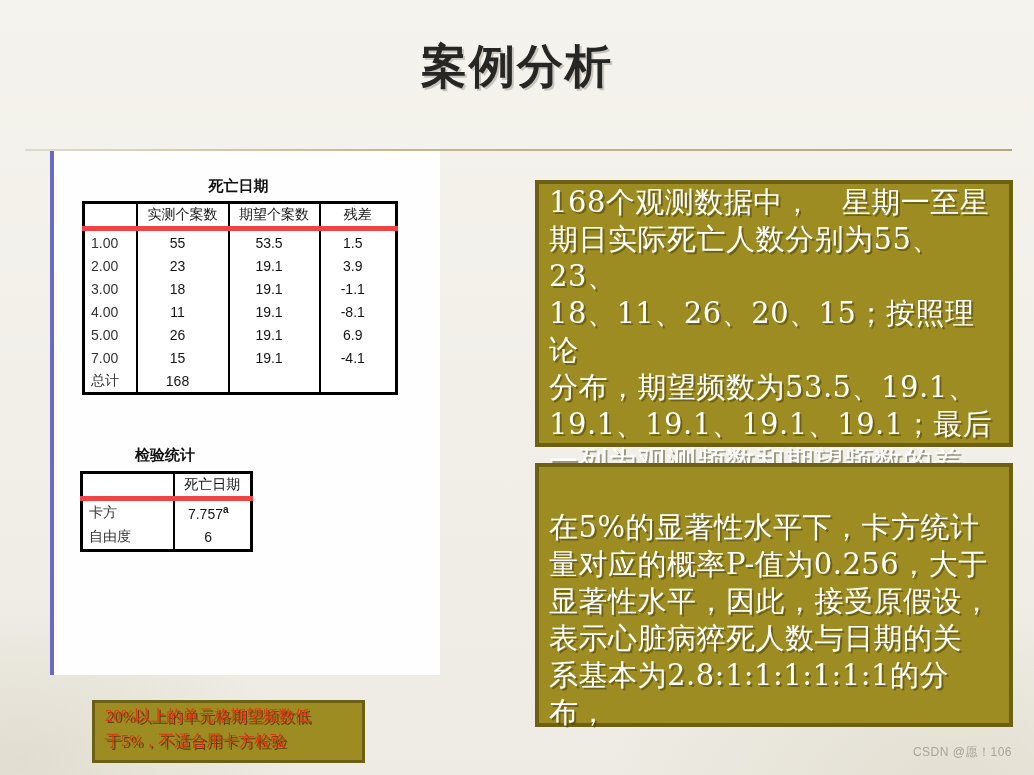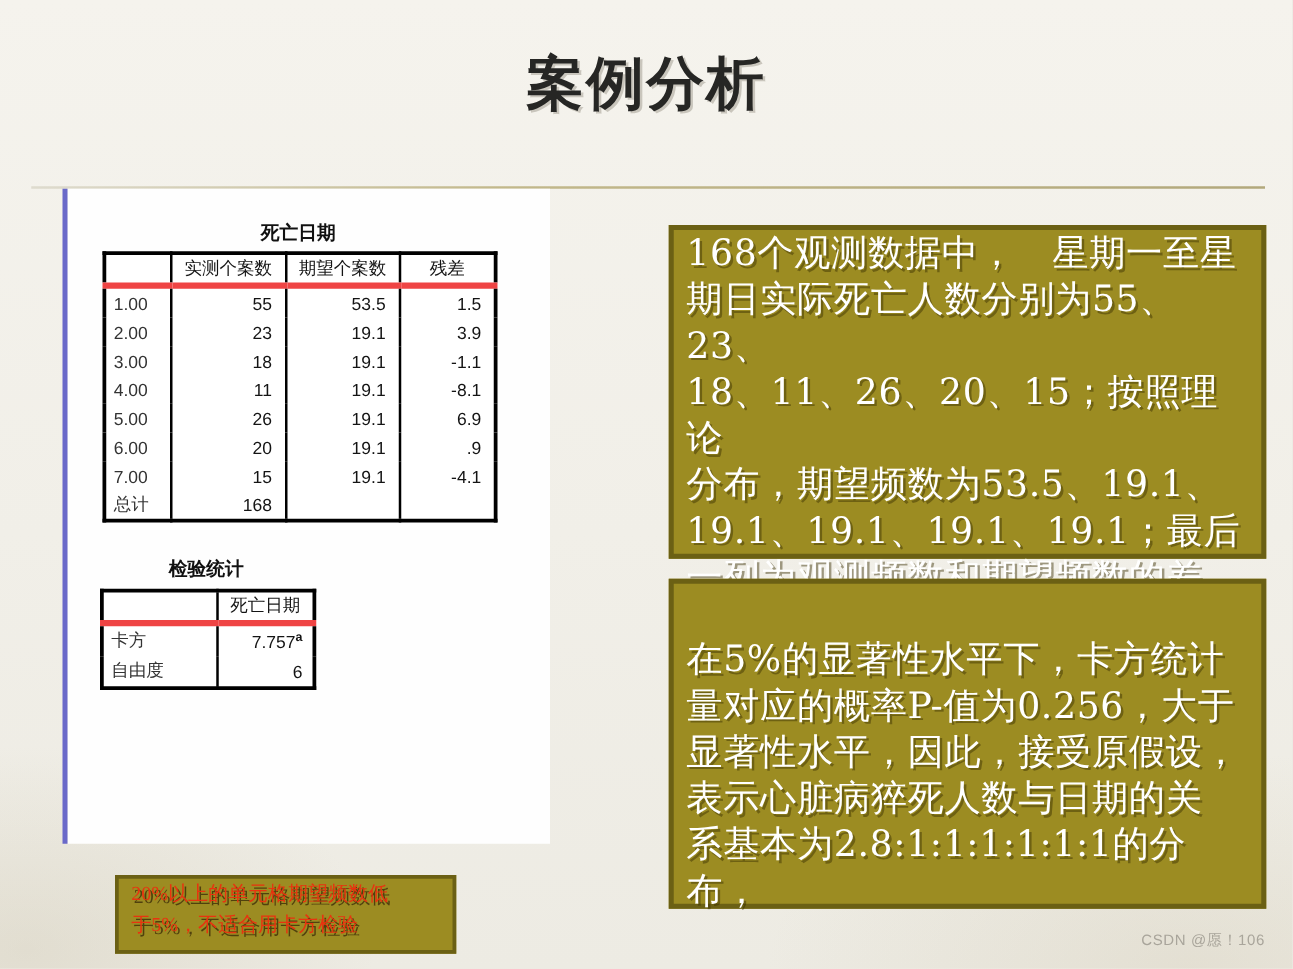--- a/index.html
+++ b/index.html
@@ -30,21 +30,21 @@
   table.spss{position:absolute;border-collapse:collapse;table-layout:fixed;
     font-family:"Liberation Sans",sans-serif;font-size:14px;color:#141414;
     border:3px solid #000;background:#fff;}
   table.t1{left:82px;top:201px;width:313px;}
   table.t2{left:80px;top:471px;width:170px;}
   table.spss thead th{border-bottom:5px solid #ef4444;font-weight:normal;text-align:center;height:22px;padding:0;}
   table.spss th + th, table.spss td + td{border-left:2px solid #000;}
   table.t1 td{height:23px;padding:0;}
   table.t2 td{height:24px;padding:0;}
   td.cl{ text-align:left;padding-left:6px !important;color:#333;}
-  td.cn{ text-align:right;padding-right:10px !important;}
+  td.cn{ text-align:center;padding-right:10px !important;}
   table.t2 td.cn{padding-right:8px !important;}
   td.cn sup{font-size:10px;font-weight:bold;}
 
   .footnote{position:absolute;left:96px;top:577px;width:190px;
     font-size:13px;line-height:18px;color:#222;
     white-space:pre-line;padding-left:14px;text-indent:-14px;}
 
   .obox{position:absolute;box-sizing:border-box;background:#9c8c22;border:4px solid #6b6014;}
   .box1{left:535px;top:180px;width:478px;height:267px;}
   .box2{left:535px;top:463px;width:478px;height:264px;}
@@ -117,26 +117,20 @@
         <td class="cn">19.1</td>
         <td class="cn">-8.1</td>
       </tr>
       <tr>
         <td class="cl">5.00</td>
         <td class="cn">26</td>
         <td class="cn">19.1</td>
         <td class="cn">6.9</td>
       </tr>
       <tr>
-        <td class="cl">6.00</td>
-        <td class="cn">20</td>
-        <td class="cn">19.1</td>
-        <td class="cn">.9</td>
-      </tr>
-      <tr>
         <td class="cl">7.00</td>
         <td class="cn">15</td>
         <td class="cn">19.1</td>
         <td class="cn">-4.1</td>
       </tr>
       <tr>
         <td class="cl">总计</td>
         <td class="cn">168</td>
         <td class="cn"></td>
         <td class="cn"></td>

